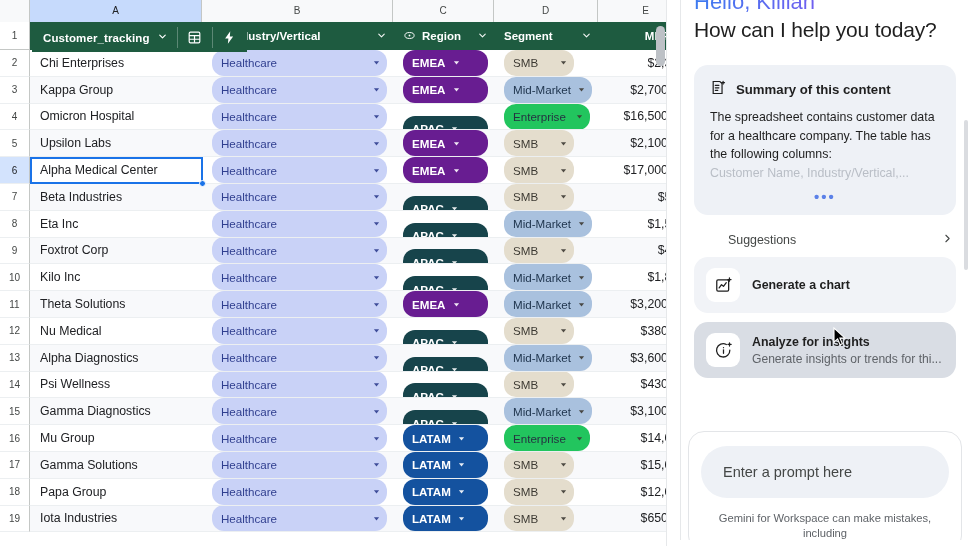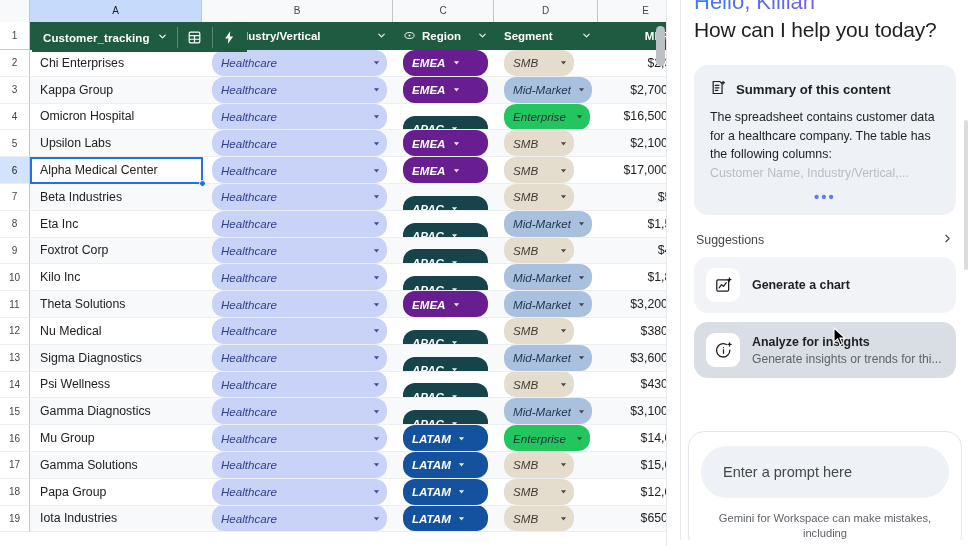--- a/index.html
+++ b/index.html
@@ -155,21 +155,20 @@
   .chip {
     display: flex; align-items: center;
     justify-content: space-between;
     border-radius: 12px;
     height: 26px;
     padding: 0 6px 0 9px;
     font-size: 11.6px;
     line-height: 19px;
     white-space: nowrap;
     overflow: hidden;
-    font-style: italic;
   }
   .chip .ctext { overflow: hidden; text-overflow: ellipsis; }
   .chip .carrow { margin-left: 6px; flex: 0 0 auto; opacity: .9; }
 
   .chip-industry {
     width: 178px;
     background: #c9d2f7;
     color: #2f3e8f;
   }
   .chip-region { width: 89px; justify-content: flex-start; font-weight: bold; }
@@ -296,20 +295,21 @@
     letter-spacing: 2px;
     line-height: 14px;
     padding: 8px 0 3px 0;
     font-weight: bold;
   }
 
   .sugg-head {
     display: flex; align-items: center; justify-content: space-between;
     margin-top: 17px;
     padding: 0 2px 0 2px;
+    margin-left: 32px;
   }
   .sugg-head-label { font-size: 12.4px; color: #444746; }
   .sugg-chevron { color: #444746; font-size: 13px; }
 
   .sugg-card {
     display: flex; align-items: center; gap: 12px;
     border-radius: 14px;
     padding: 11px 12px;
     margin-top: 9px;
   }
@@ -836,21 +836,21 @@
                   </svg></span>
               </span>
             </div>
             <div class="cell c-mrr num plain">
               <span>$380.00</span>
             </div>
           </div>
           <div class="grid-row">
             <div class="rownum">13</div>
             <div class="cell c-name zebra">
-              <span>Sigma Diagnostics</span>
+              <span>Alpha Diagnostics</span>
             </div>
             <div class="cell c-ind zebra">
               <span class="chip chip-industry">
                 <span class="ctext">Healthcare</span>
                 <span class="carrow"><svg width="9" height="9" viewBox="0 0 24 24" fill="#2f3e8f">
                     <path d="M5 8.5h14L12 17z"></path>
                   </svg></span>
               </span>
             </div>
             <div class="cell c-reg zebra">

